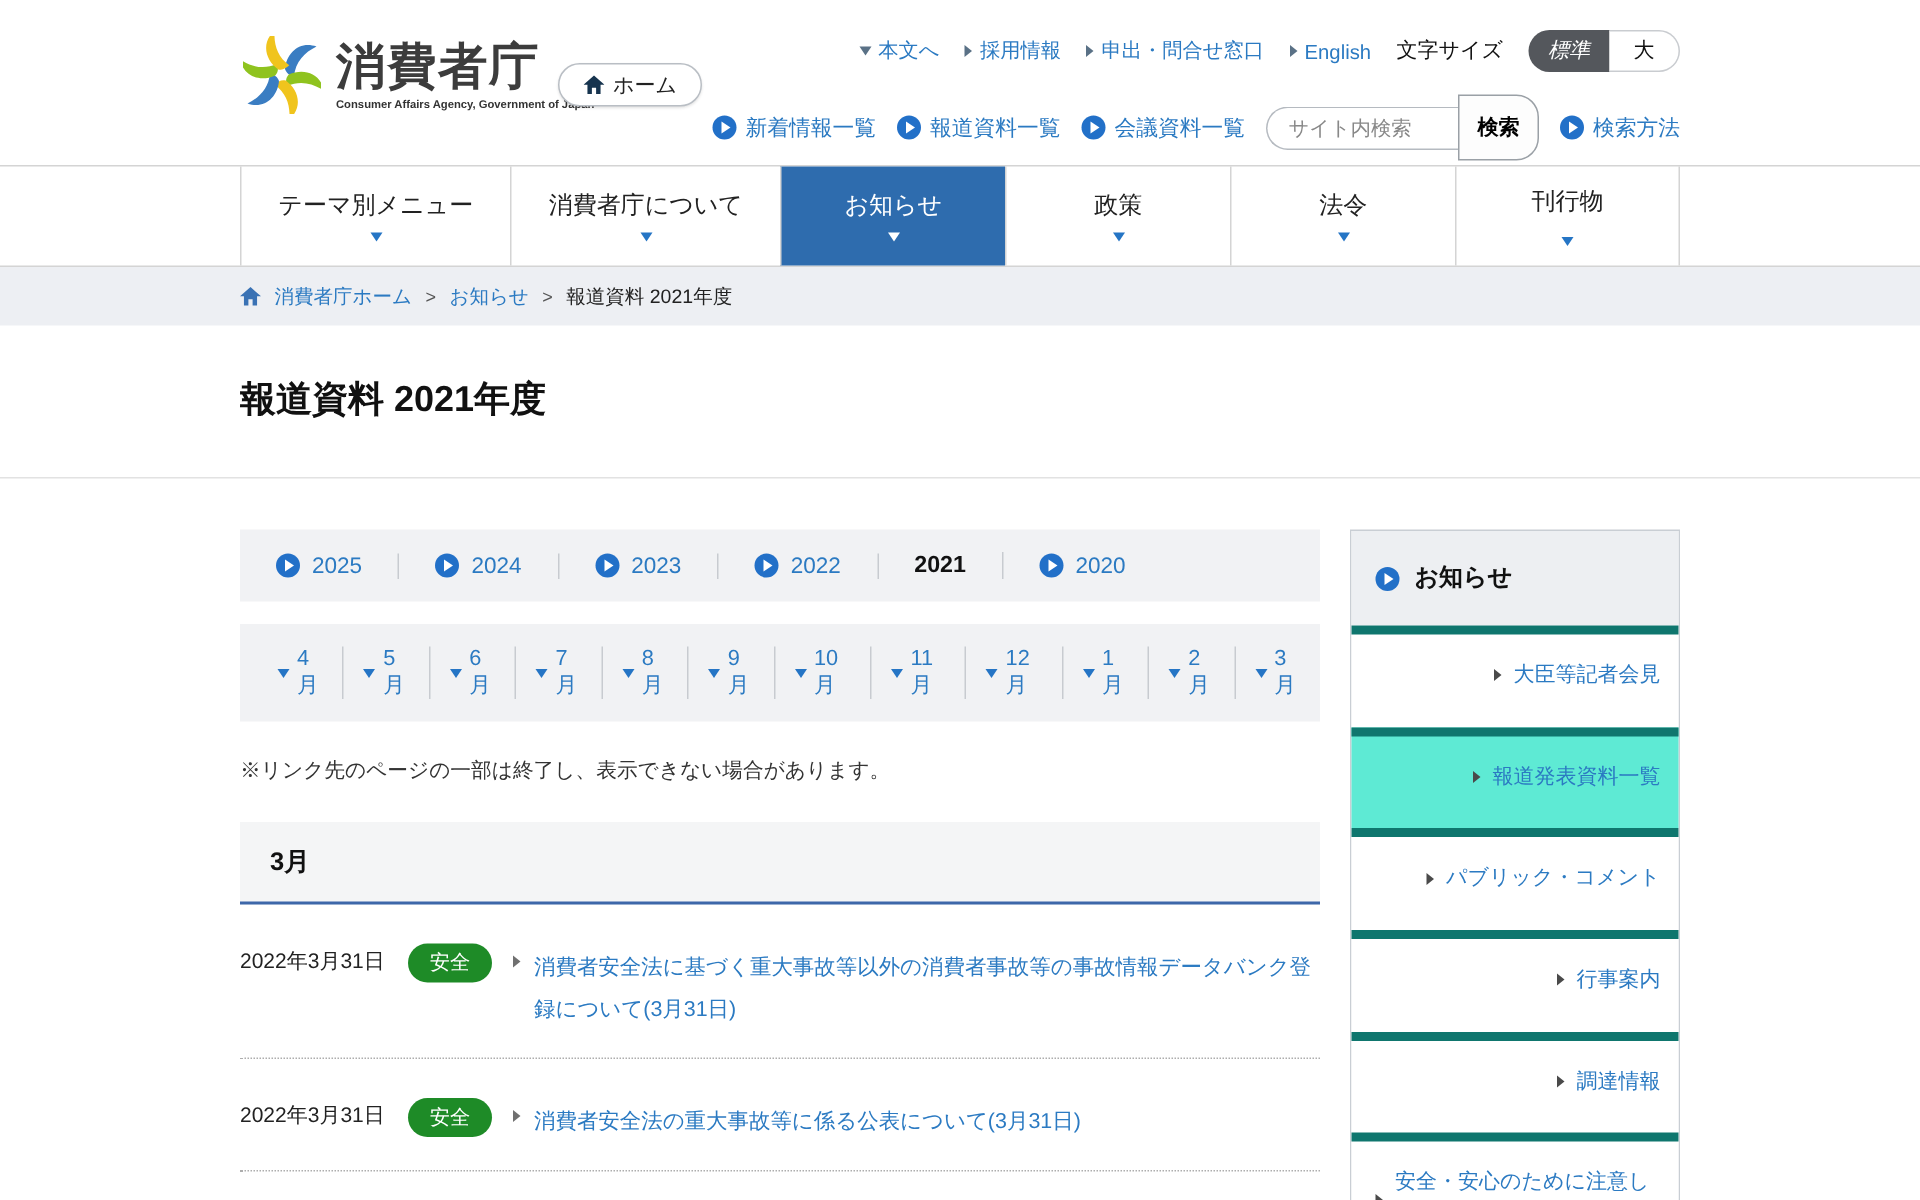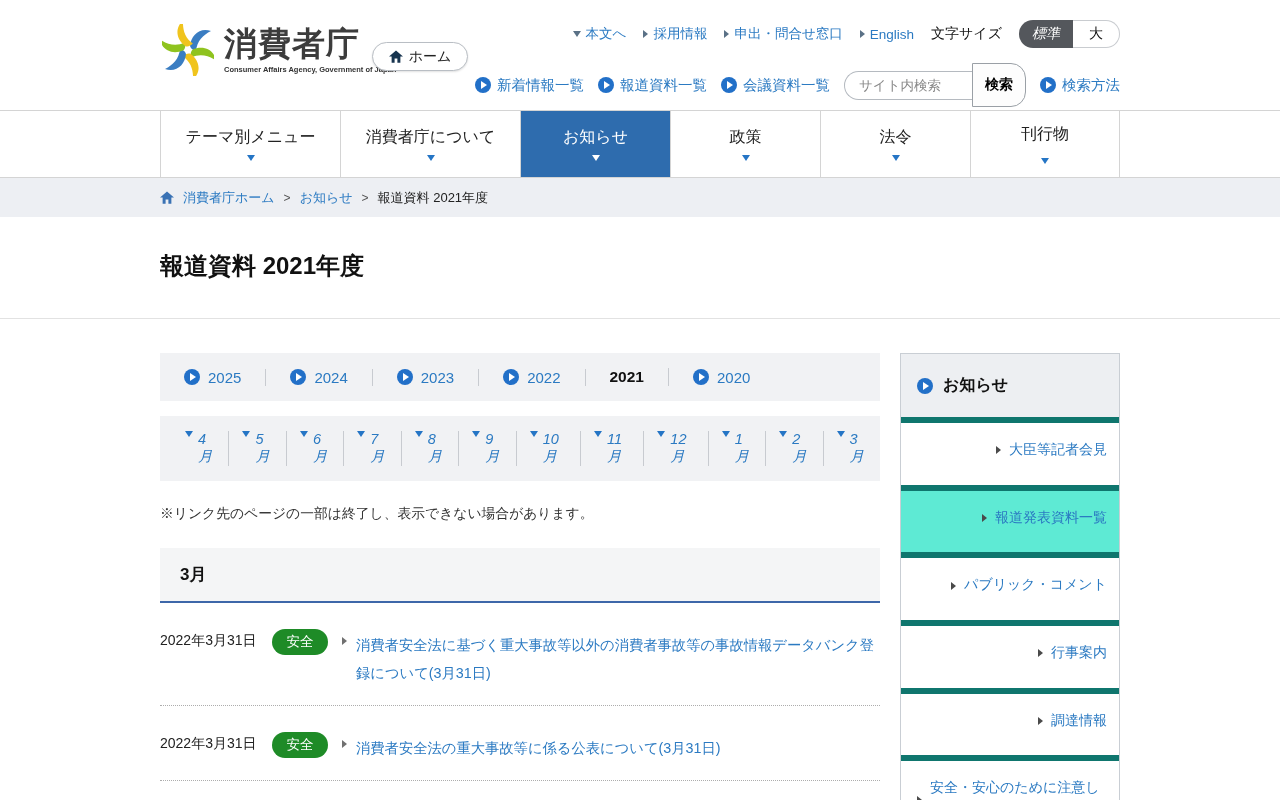--- a/index.html
+++ b/index.html
@@ -76,21 +76,21 @@
   .main-col { width:720px; flex:0 0 720px; }
   .side-col { width:220px; flex:0 0 220px; }
 
   
   .grybox { background:#f1f2f4; display:flex; align-items:center; padding:15px 0; }
   .yitem { padding:0 24px; border-right:1px solid #c8cbd0; display:inline-flex; align-items:center; gap:8px; }
   .yitem:last-child { border-right:none; }
   .yitem a { color:#2b7ac2; font-size:15px; }
   .yitem .cur-year { color:#111; font-weight:bold; font-size:15.5px; }
   .monthbox { margin-top:15px; }
-  .mitem { padding:0 13px; border-right:1px solid #c8cbd0; display:inline-flex; align-items:flex-start; gap:5px;font-style:italic; }
+  .mitem { padding:0 13px; border-right:1px solid #c8cbd0; display:inline-flex; align-items:center; gap:5px; }
   .mitem:last-child { border-right:none; }
   .mitem a { color:#2b7ac2; font-size:14.5px; }
 
   .note { margin:24px 0 25px; font-size:13.8px; color:#333; }
 
   .sec-head { background:#f4f5f6; border-bottom:2px solid #3d67a9; padding:15px 20px; font-size:17px;
     font-weight:bold; color:#111; }
 
   
   .row { display:flex; align-items:flex-start; padding:26px 0 17px; border-bottom:1px dotted #adadad; }

